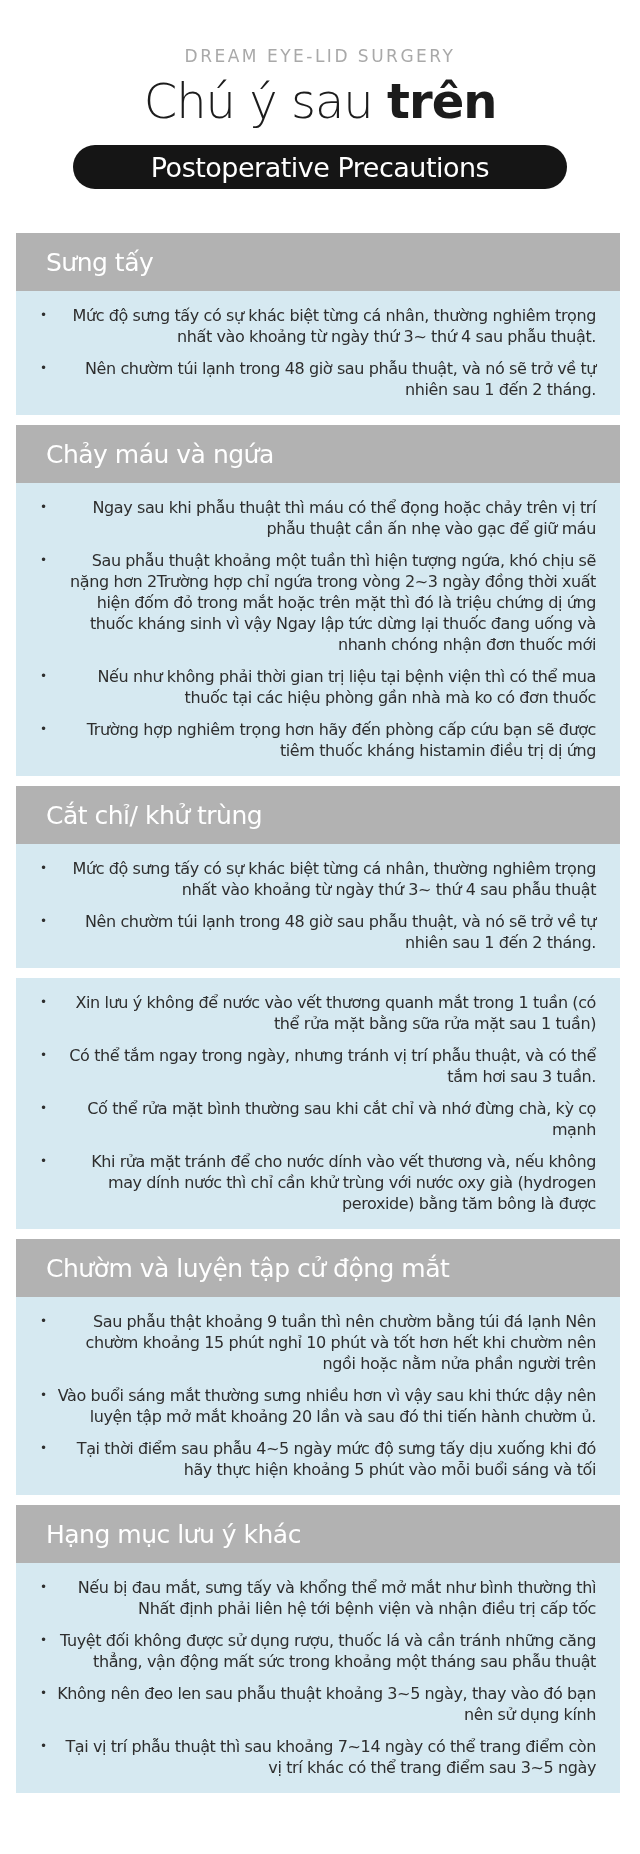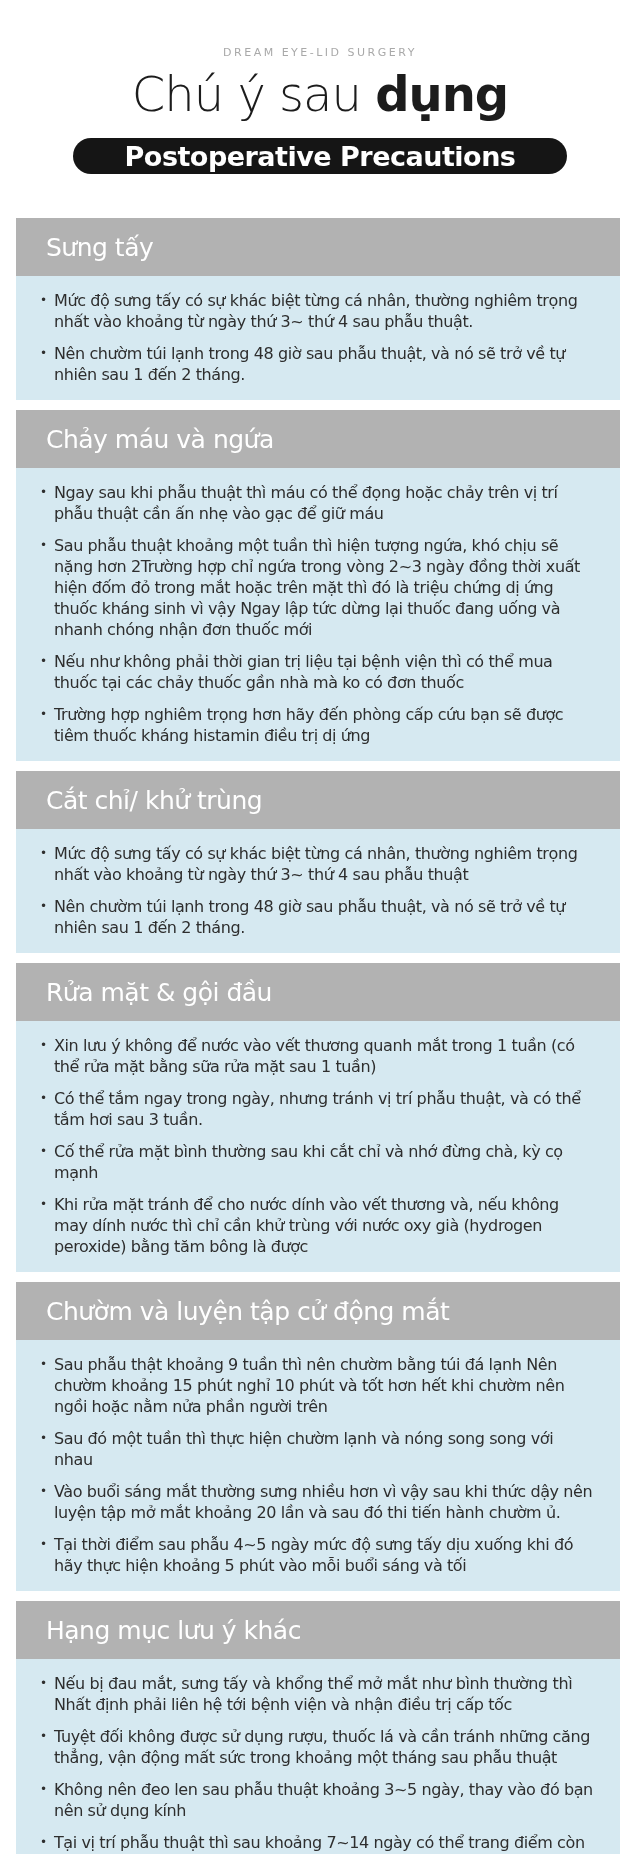--- a/index.html
+++ b/index.html
@@ -15,43 +15,43 @@
     width:640px;
     min-height:1854px;
     margin:0 auto;
     font-family:"DejaVu Sans","Liberation Sans",sans-serif;
     color:var(--c-text);
   }
   .page{width:640px;padding-top:46px;}
   
   .hero{text-align:center;}
   .brand{
-    font-size:11px;
+    font-size:17px;
     letter-spacing:2.5px;
     color:var(--c-brand);
     font-weight:400;
   }
   .title{
     margin-top:8px;
     font-size:48px;
     line-height:1.15;
     color:#1c1c1c;
     font-weight:300;
   }
   .title .t-light{font-weight:300;letter-spacing:-1px;margin-top:24px;}
   .title .t-bold{font-weight:700;letter-spacing:-1px;}
   .pill{
     display:flex;align-items:center;justify-content:center;
     margin:16px auto 0 auto;
-    width:494px;height:36px;
+    width:494px;height:44px;
     background:var(--c-pill);
     border-radius:27px;
     color:#ffffff;
     font-size:27px;
-    font-weight:700;
+    font-weight:400;
     letter-spacing:-0.5px;
   }
   
   .sections{margin-top:44px;}
   .sec{margin:0 20px 10px 16px;}
   .sec-header{
     background:var(--c-header-bar);
     height:58px;
     display:flex;align-items:center;
     padding-left:30px;
@@ -59,21 +59,21 @@
   .sec-title{
     color:#ffffff;
     font-size:25px;
     font-weight:500;
     letter-spacing:-0.5px;
   }
   .sec-body{
     background:var(--c-body-box);
     padding:12px 24px 15px 24px;
   }
-  .bullets{list-style:none;}
+  .bullets{list-style:none;text-align:right;}
   .bullet{
     position:relative;
     padding-left:14px;
     font-size:16px;
     line-height:21px;
     letter-spacing:-0.4px;
     margin-top:11px;
   }
   .bullet:first-child{margin-top:2px;}
   .bullet::before{
@@ -85,21 +85,21 @@
     color:var(--c-text);
   }
 </style>
 </head>
 <body>
 
 <div class="page">
 
   <header class="hero">
     <div class="brand">DREAM EYE-LID SURGERY</div>
-    <h1 class="title"><span class="t-light">Chú ý sau </span><span class="t-bold">dụng</span></h1>
+    <h1 class="title"><span class="t-light">Chú ý sau </span><span class="t-bold">trên</span></h1>
     <div class="pill">Postoperative Precautions</div>
   </header>
 
   <main class="sections" id="sections">
     <section class="sec">
       <div class="sec-header">
         <h2 class="sec-title">Sưng tấy</h2>
       </div>
       <div class="sec-body">
         <ul class="bullets">
@@ -110,60 +110,56 @@
     </section>
 
     <section class="sec">
       <div class="sec-header">
         <h2 class="sec-title">Chảy máu và ngứa</h2>
       </div>
       <div class="sec-body">
         <ul class="bullets">
             <li class="bullet">Ngay sau khi phẫu thuật thì máu có thể đọng hoặc chảy trên vị trí phẫu thuật cần ấn nhẹ vào gạc để giữ máu</li>
             <li class="bullet">Sau phẫu thuật khoảng một tuần thì hiện tượng ngứa, khó chịu sẽ nặng hơn  2Trường hợp chỉ ngứa trong vòng 2~3 ngày đồng thời xuất hiện đốm đỏ trong mắt hoặc trên mặt thì đó là triệu chứng dị ứng thuốc kháng sinh vì vậy Ngay lập tức dừng lại thuốc đang uống và nhanh chóng nhận đơn thuốc mới</li>
-            <li class="bullet">Nếu như không phải thời gian trị liệu tại bệnh viện thì có thể mua thuốc tại các chảy thuốc gần nhà mà ko có đơn thuốc</li>
+            <li class="bullet">Nếu như không phải thời gian trị liệu tại bệnh viện thì có thể mua thuốc tại các hiệu phòng gần nhà mà ko có đơn thuốc</li>
             <li class="bullet">Trường hợp nghiêm trọng hơn hãy đến phòng cấp cứu bạn sẽ được tiêm thuốc kháng histamin điều trị dị ứng</li>
           </ul>
       </div>
     </section>
 
     <section class="sec">
       <div class="sec-header">
         <h2 class="sec-title">Cắt chỉ/ khử trùng</h2>
       </div>
       <div class="sec-body">
         <ul class="bullets">
             <li class="bullet">Mức độ sưng tấy có sự khác biệt từng cá nhân, thường nghiêm trọng nhất vào khoảng từ ngày thứ 3~ thứ 4 sau phẫu thuật</li>
             <li class="bullet">Nên chườm túi lạnh trong 48 giờ sau phẫu thuật, và nó sẽ trở về tự nhiên sau 1 đến 2 tháng.</li>
           </ul>
       </div>
     </section>
 
     <section class="sec">
-      <div class="sec-header">
-        <h2 class="sec-title">Rửa mặt &amp; gội đầu</h2>
-      </div>
       <div class="sec-body">
         <ul class="bullets">
             <li class="bullet">Xin lưu ý không để nước vào vết thương quanh mắt trong 1 tuần (có thể rửa mặt bằng sữa rửa mặt sau 1 tuần)</li>
             <li class="bullet">Có thể tắm ngay trong ngày, nhưng tránh vị trí phẫu thuật, và có thể tắm hơi sau 3 tuần.</li>
             <li class="bullet">Cố thể rửa mặt bình thường sau khi cắt chỉ và nhớ đừng chà, kỳ cọ mạnh</li>
             <li class="bullet">Khi rửa mặt tránh để cho nước dính vào vết thương và, nếu không may dính nước thì chỉ cần khử trùng với nước oxy già (hydrogen peroxide) bằng tăm bông là được</li>
           </ul>
       </div>
     </section>
 
     <section class="sec">
       <div class="sec-header">
         <h2 class="sec-title">Chườm và luyện tập cử động mắt</h2>
       </div>
       <div class="sec-body">
         <ul class="bullets">
             <li class="bullet">Sau phẫu thật khoảng 9 tuần thì nên chườm bằng túi đá lạnh Nên chườm khoảng 15 phút nghỉ 10 phút và tốt hơn hết khi chườm nên ngồi hoặc nằm nửa phần người trên</li>
-            <li class="bullet">Sau đó một tuần thì thực hiện chườm lạnh và nóng song song với nhau</li>
             <li class="bullet">Vào buổi sáng mắt thường sưng nhiều hơn vì vậy sau khi thức dậy nên luyện tập mở mắt khoảng 20 lần và sau đó thi tiến hành chườm ủ.</li>
             <li class="bullet">Tại thời điểm sau phẫu 4~5 ngày  mức độ sưng tấy dịu xuống khi đó hãy thực hiện khoảng 5 phút vào mỗi buổi sáng và tối</li>
           </ul>
       </div>
     </section>
 
     <section class="sec">
       <div class="sec-header">
         <h2 class="sec-title">Hạng mục lưu ý khác</h2>
       </div>

